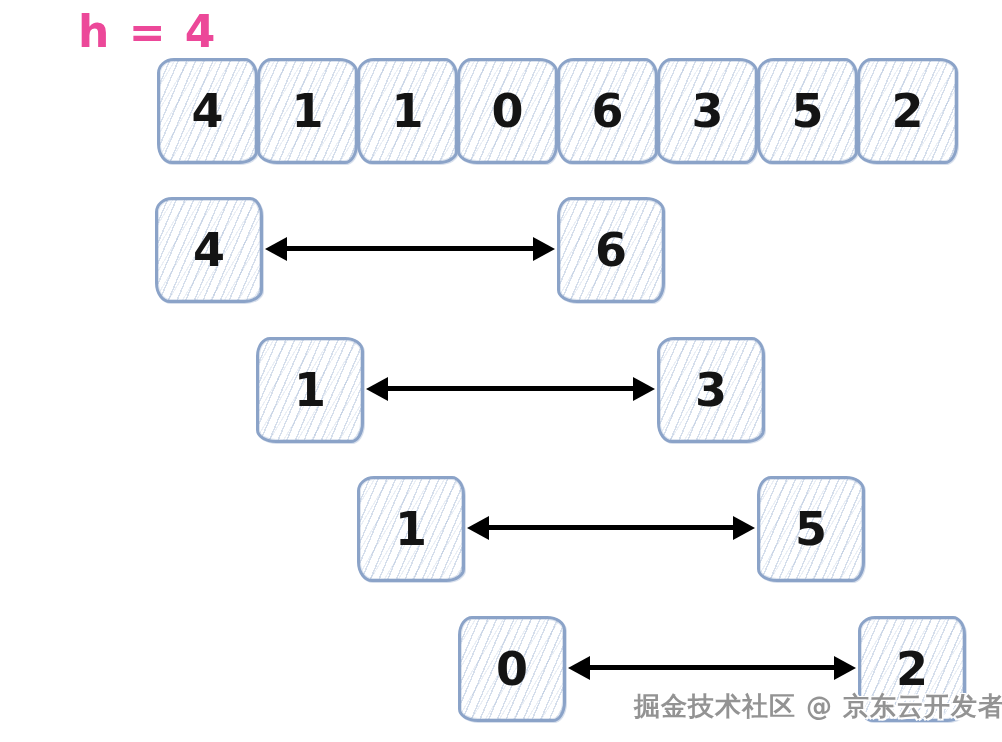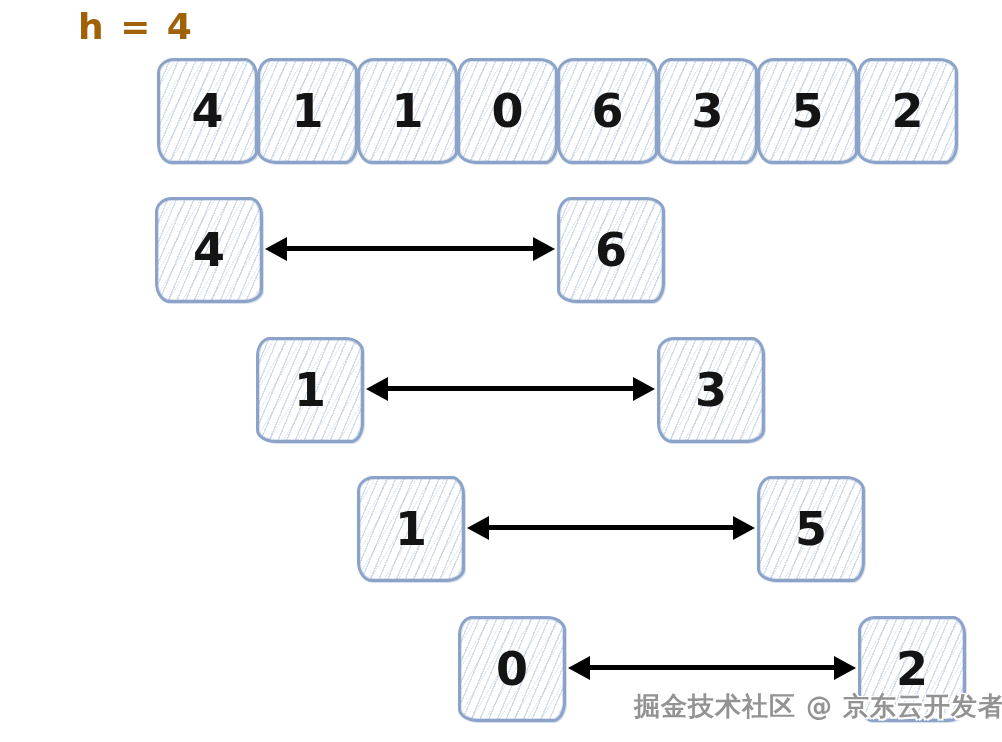--- a/index.html
+++ b/index.html
@@ -9,23 +9,23 @@
     height: 742px;
     background: #ffffff;
     overflow: hidden;
     font-family: "DejaVu Sans", "Liberation Sans", sans-serif;
   }
 
   .title {
     position: absolute;
     left: 78px;
     top: 6px;
-    font-size: 36px;
+    font-size: 44px;
     font-weight: 700;
-    color: #a16207;
+    color: #ec4899;
     letter-spacing: 2px;
   }
 
   
   .sketch {
     box-sizing: border-box;
     border: 3px solid #8ba3c8;
     border-radius: 17px 13px 19px 15px / 15px 19px 13px 20px;
     box-shadow: 0 0 0 1px rgba(139,163,200,0.30) inset, 1px 1px 0 rgba(139,163,200,0.35);
     background:

